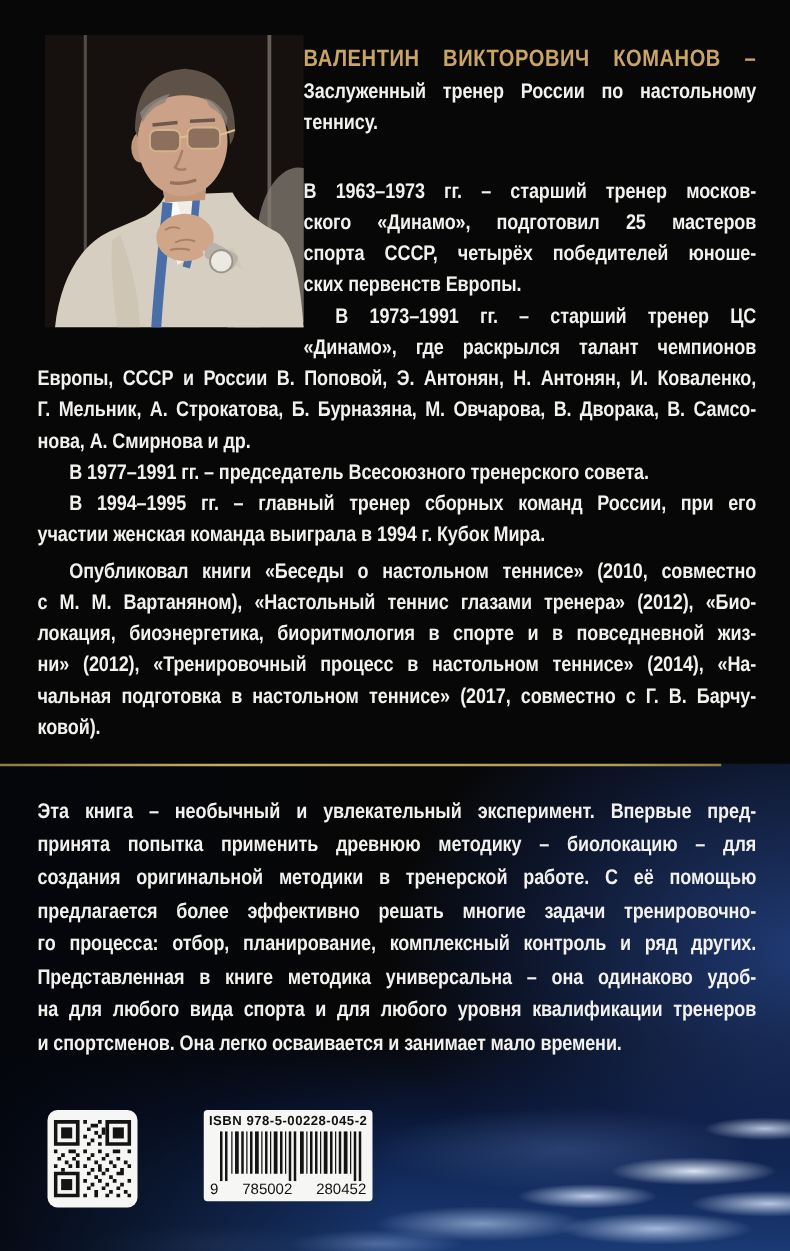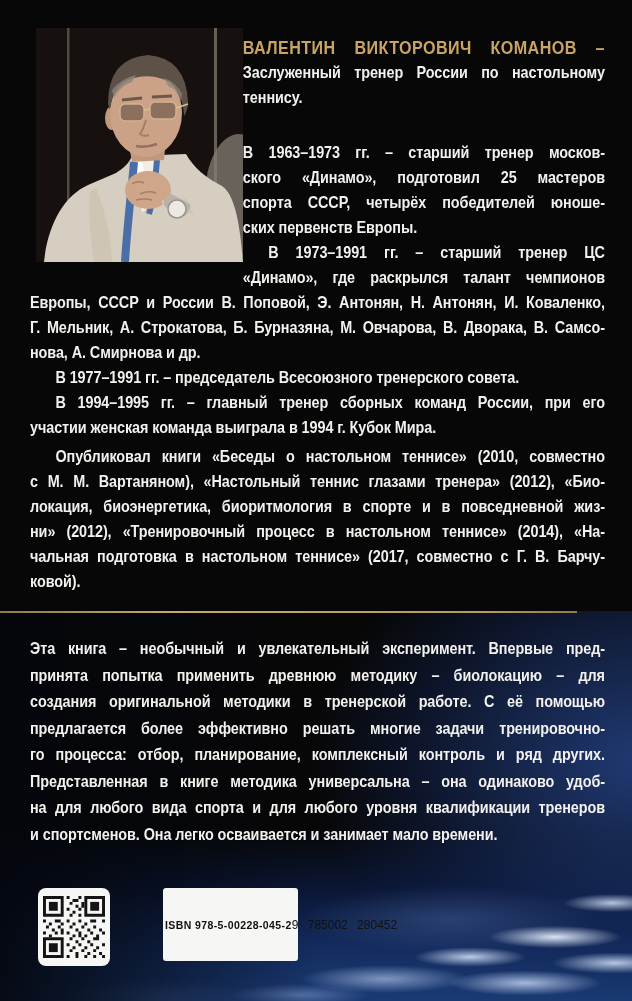--- a/index.html
+++ b/index.html
@@ -59,21 +59,21 @@
   }
   
   .qr {
     position:absolute; left:38px; top:888px; width:72px; height:78px; z-index:4;
     background:#f6f6f4; border-radius:8px;
     display:flex; align-items:center; justify-content:center;
   }
   .barcode {
     position:absolute; left:163px; top:888px; width:135px; height:73px; z-index:4;
     background:#f6f6f4; border-radius:3px; color:#111;
-    display:flex; flex-direction:row; align-items:center; padding:3px 2px 2px;
+    display:flex; flex-direction:column; align-items:center; padding:3px 2px 2px;
     box-sizing:border-box;
   }
   .isbn-label { font-size:10.5px; font-weight:bold; letter-spacing:.4px; white-space:nowrap; }
   .bars { margin-top:2px; }
   .digits {
     width:125px; margin-top:-1px; font-size:12px; font-weight:normal;
     word-spacing:6px; text-align:justify; text-align-last:justify; white-space:nowrap;
   }
 </style>
 </head>

